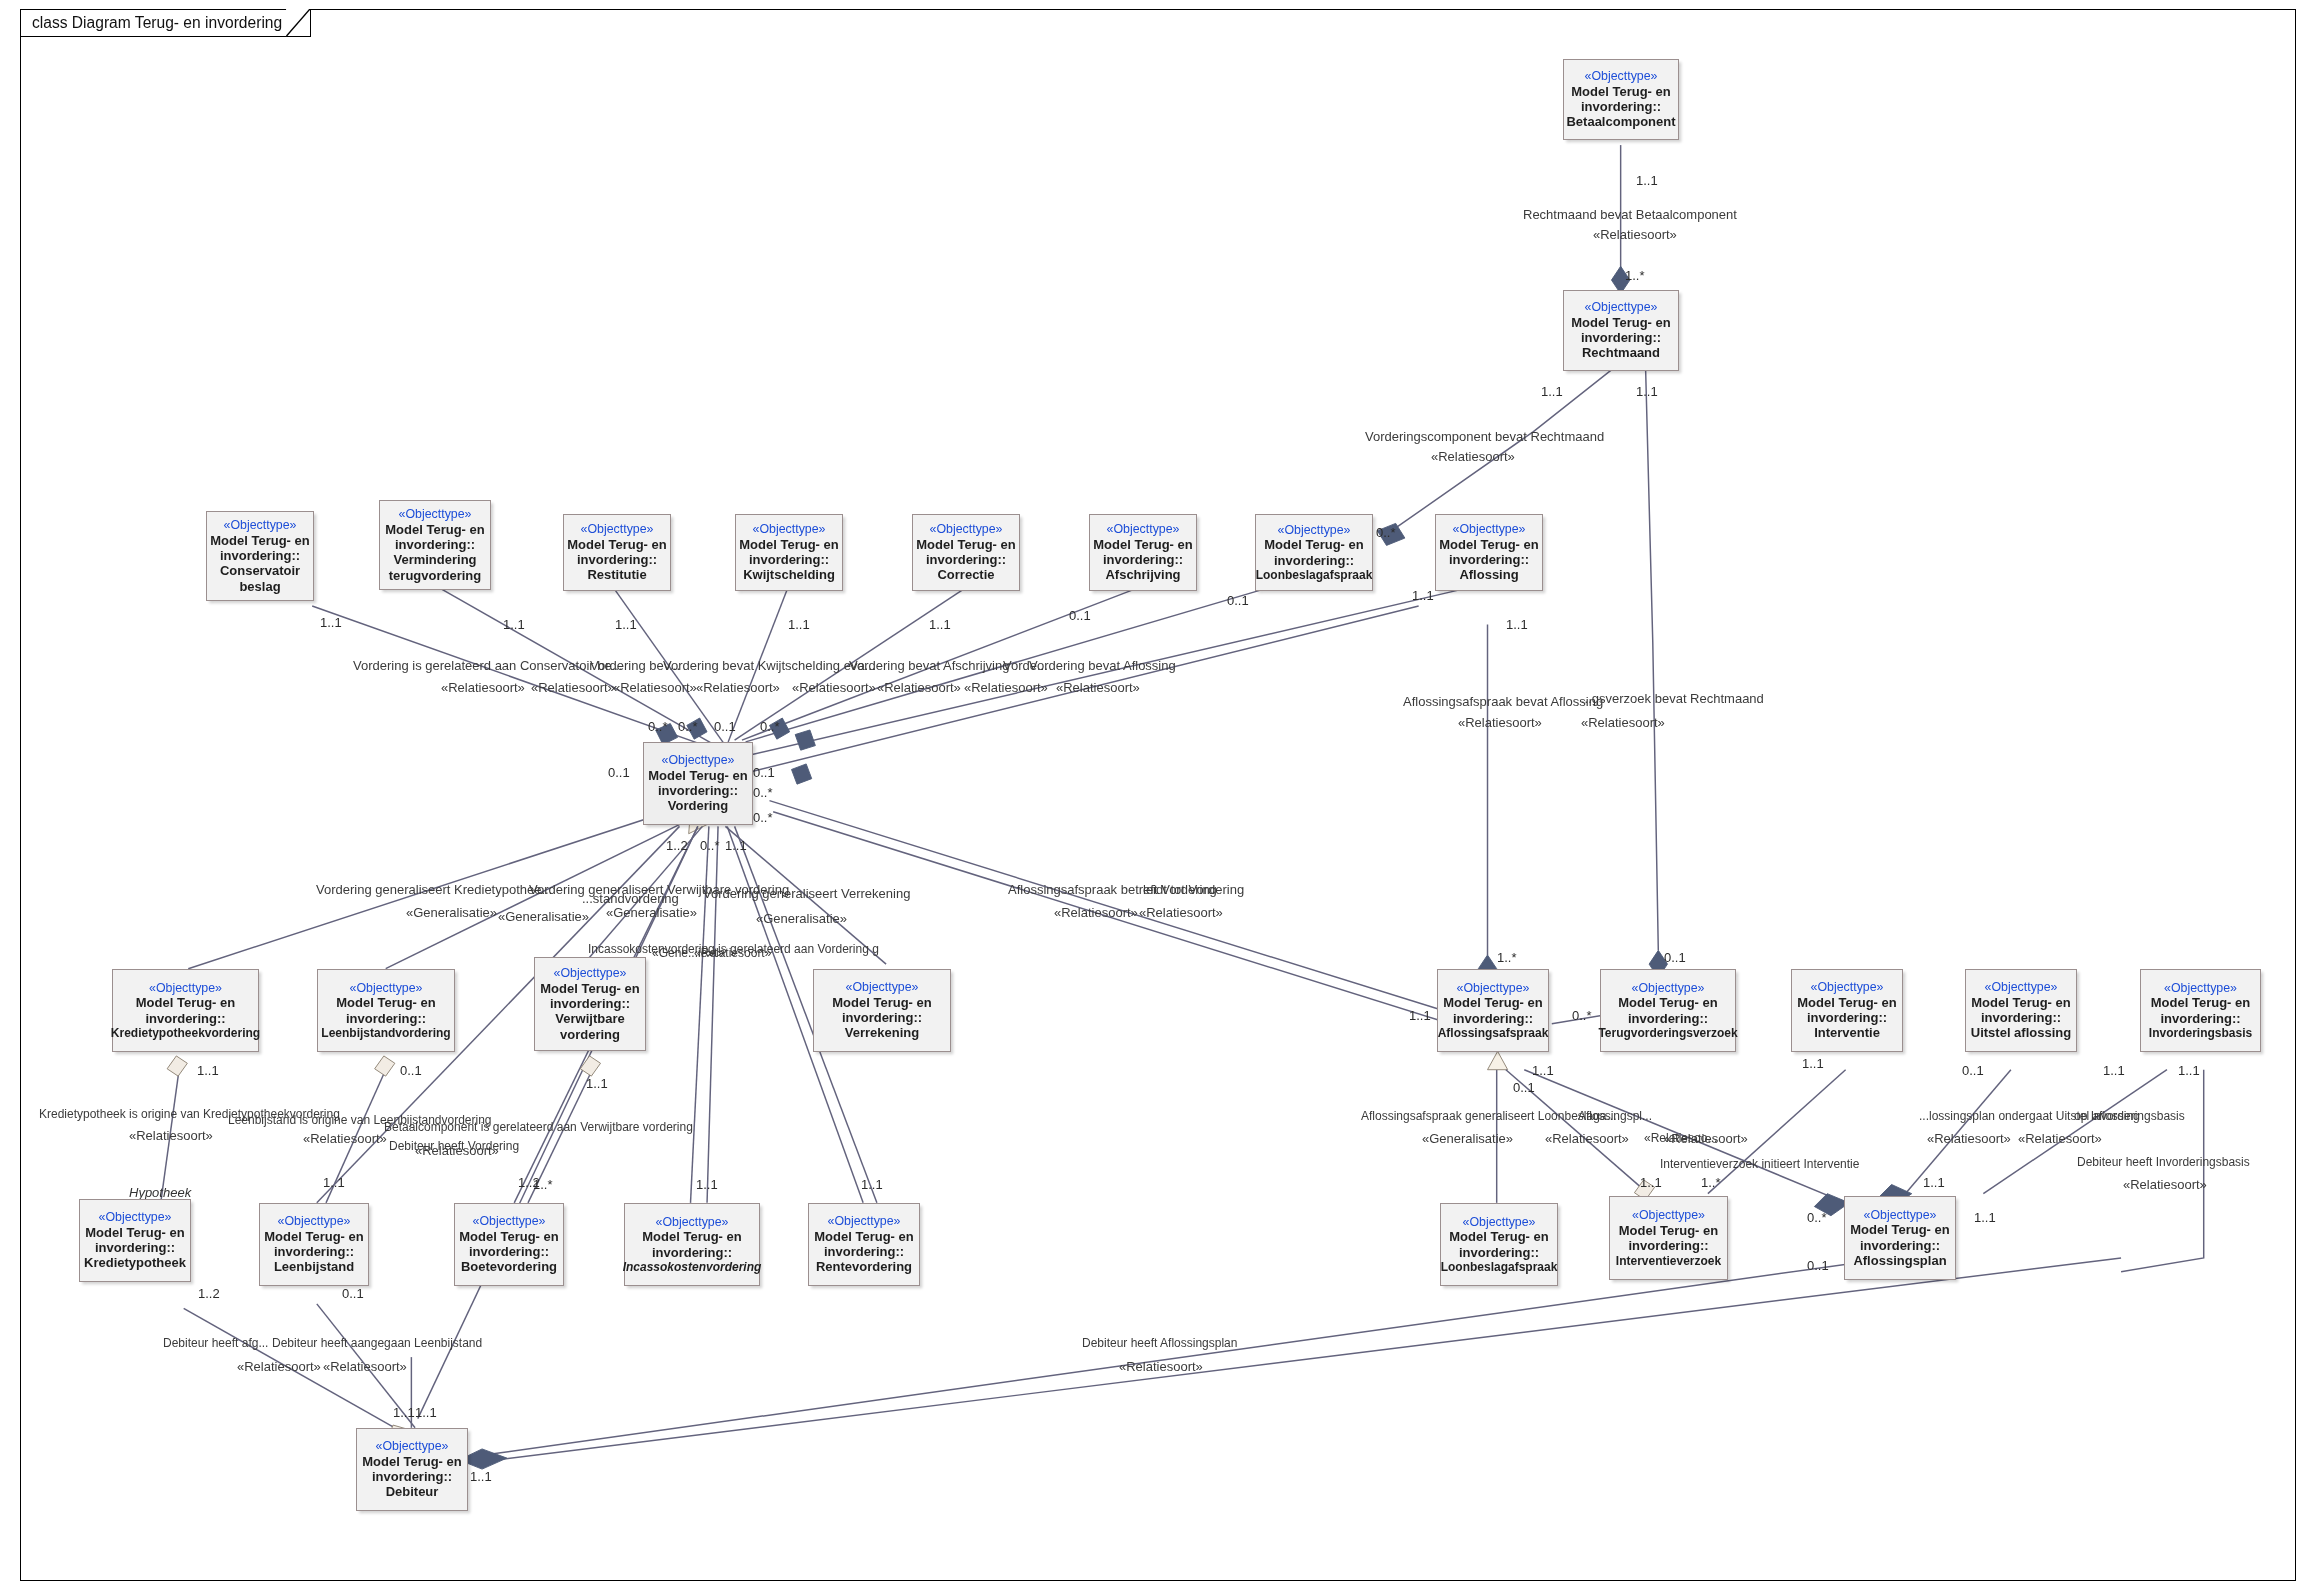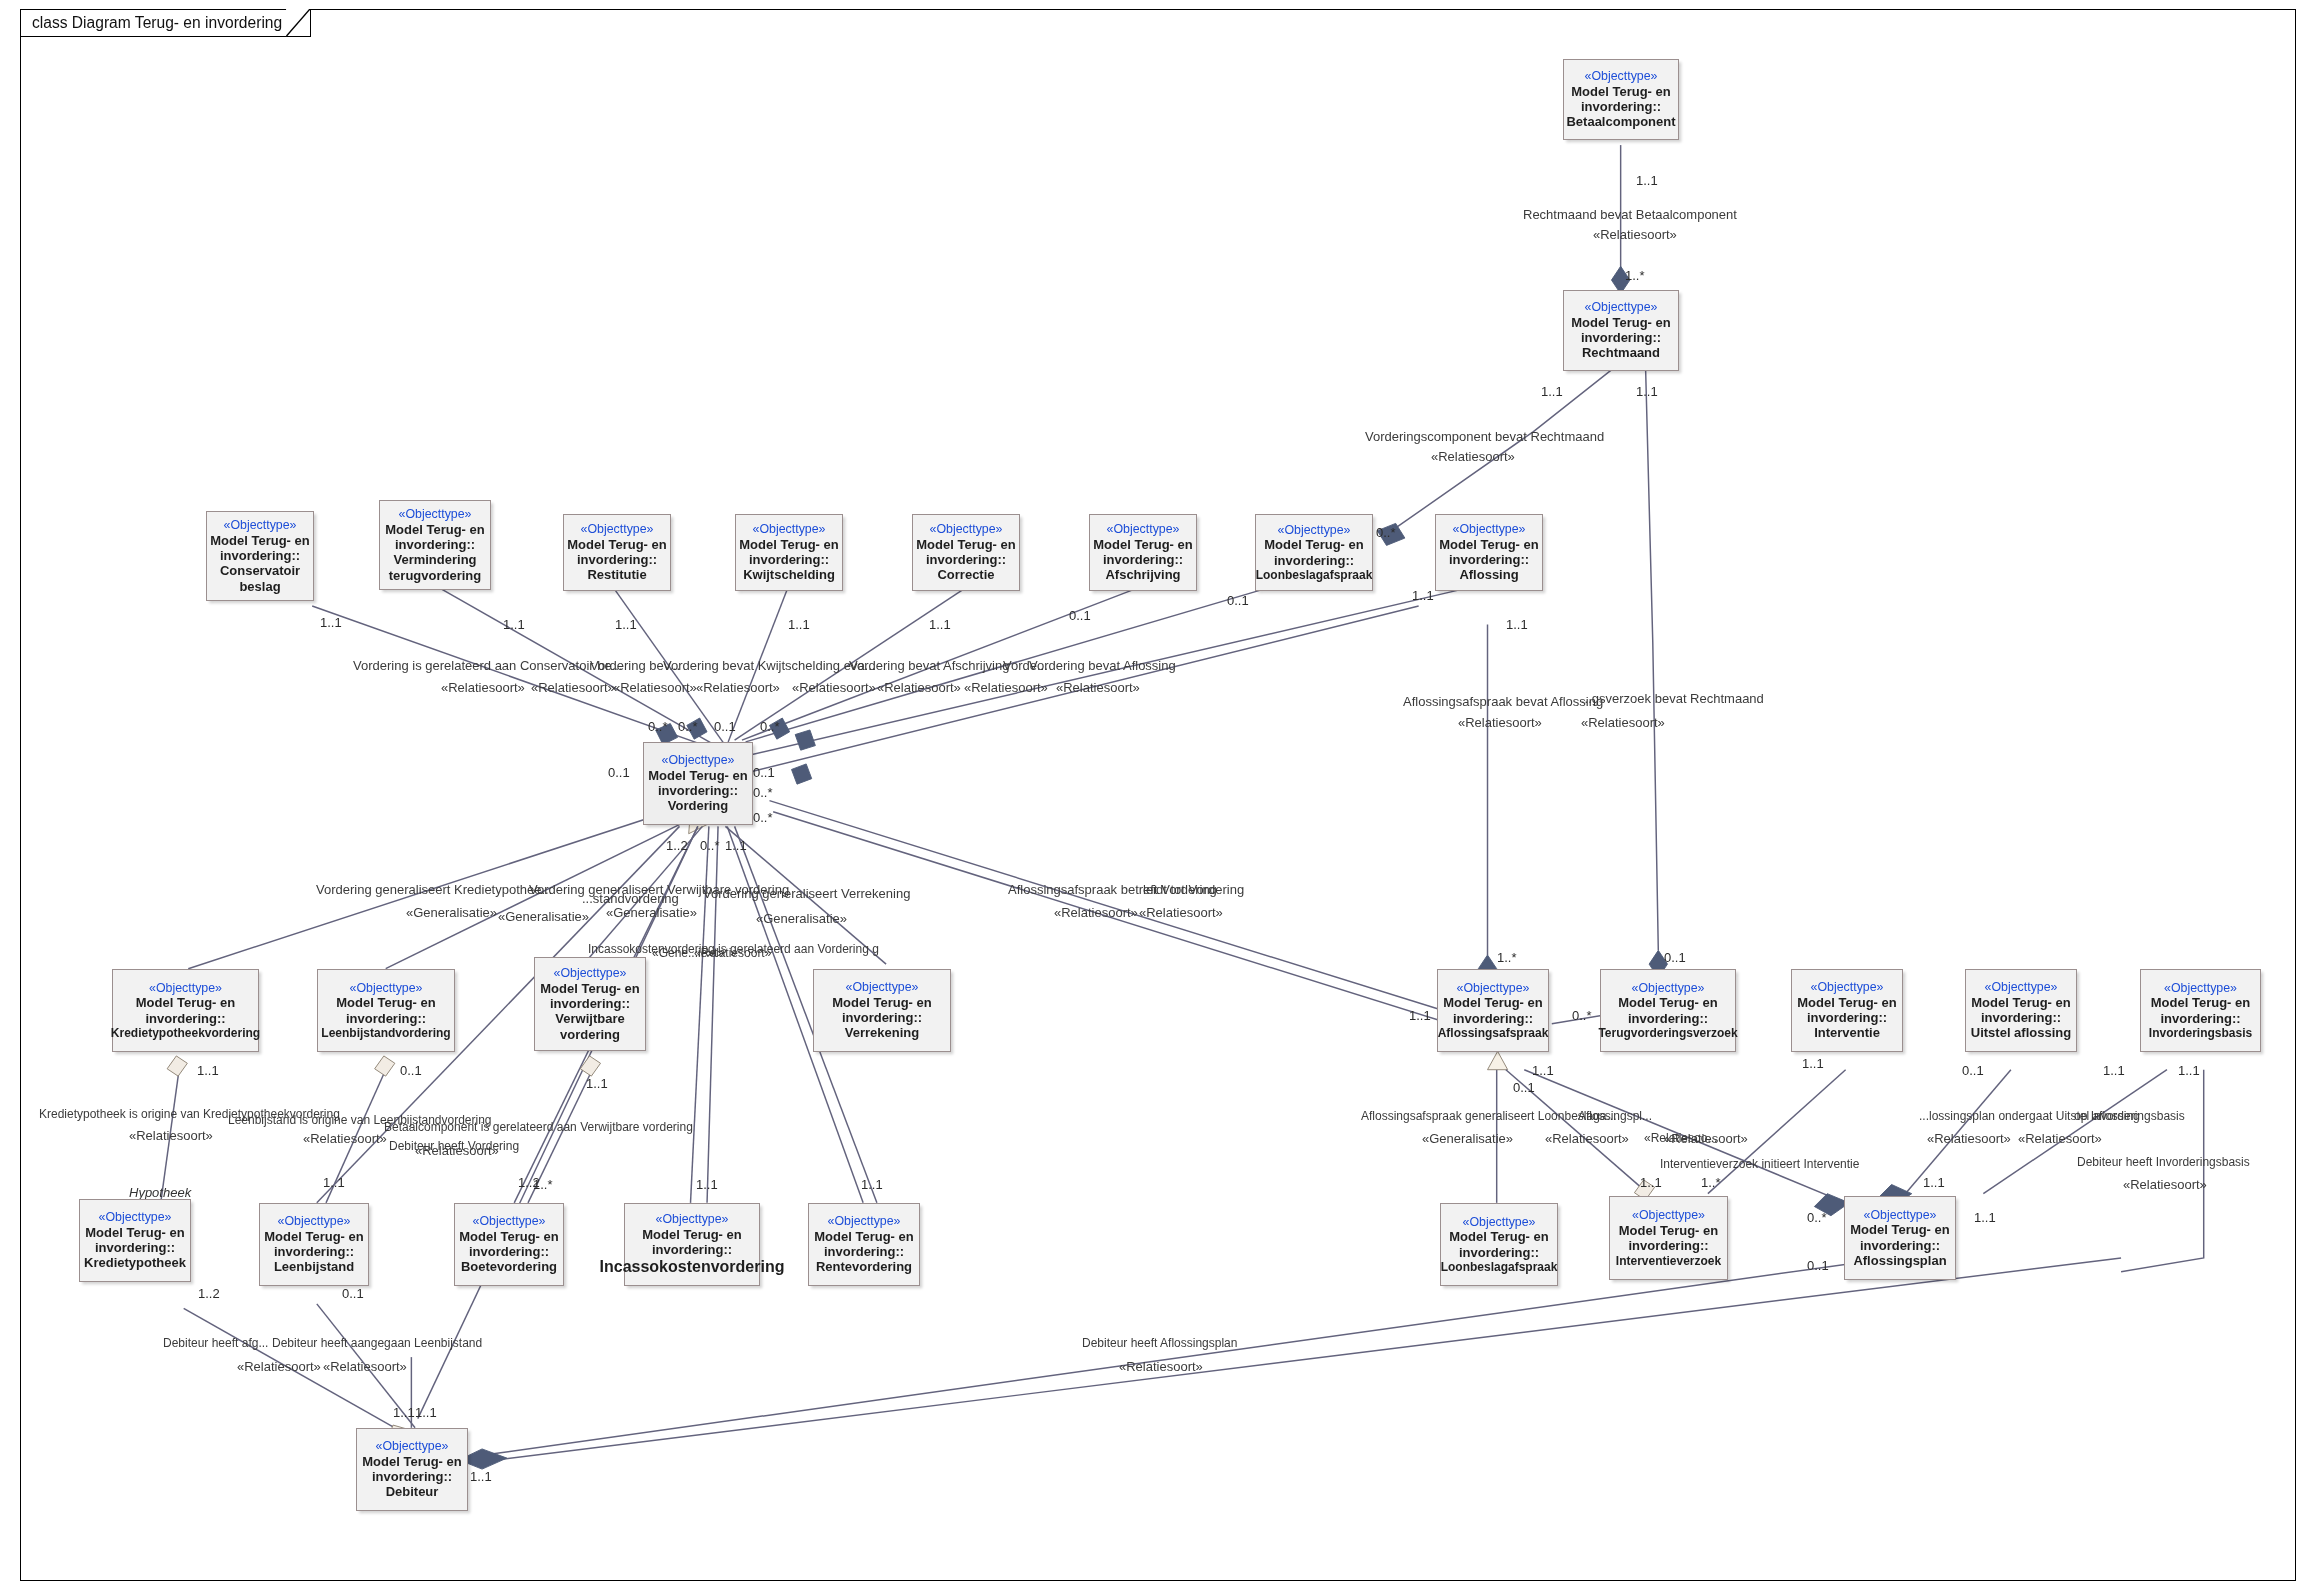--- a/index.html
+++ b/index.html
@@ -268,21 +268,21 @@
     <span class="stereo">«Objecttype»</span>
     <span class="nm">Model Terug- en
 invordering::</span>
     <span class="nm">Boetevordering</span>
   </div>
 
   <div class="cls" style="left:624px;top:1203px;width:136px;height:83px;">
     <span class="stereo">«Objecttype»</span>
     <span class="nm">Model Terug- en
 invordering::</span>
-    <span class="nm" style="font-size:16px;">Incassokostenvordering</span>
+    <span class="nm" style="font-size:12px;font-style:italic;">Incassokostenvordering</span>
   </div>
 
   <div class="cls" style="left:808px;top:1203px;width:112px;height:83px;">
     <span class="stereo">«Objecttype»</span>
     <span class="nm">Model Terug- en
 invordering::</span>
     <span class="nm">Rentevordering</span>
   </div>
 
   <div class="cls" style="left:356px;top:1428px;width:112px;height:83px;">

